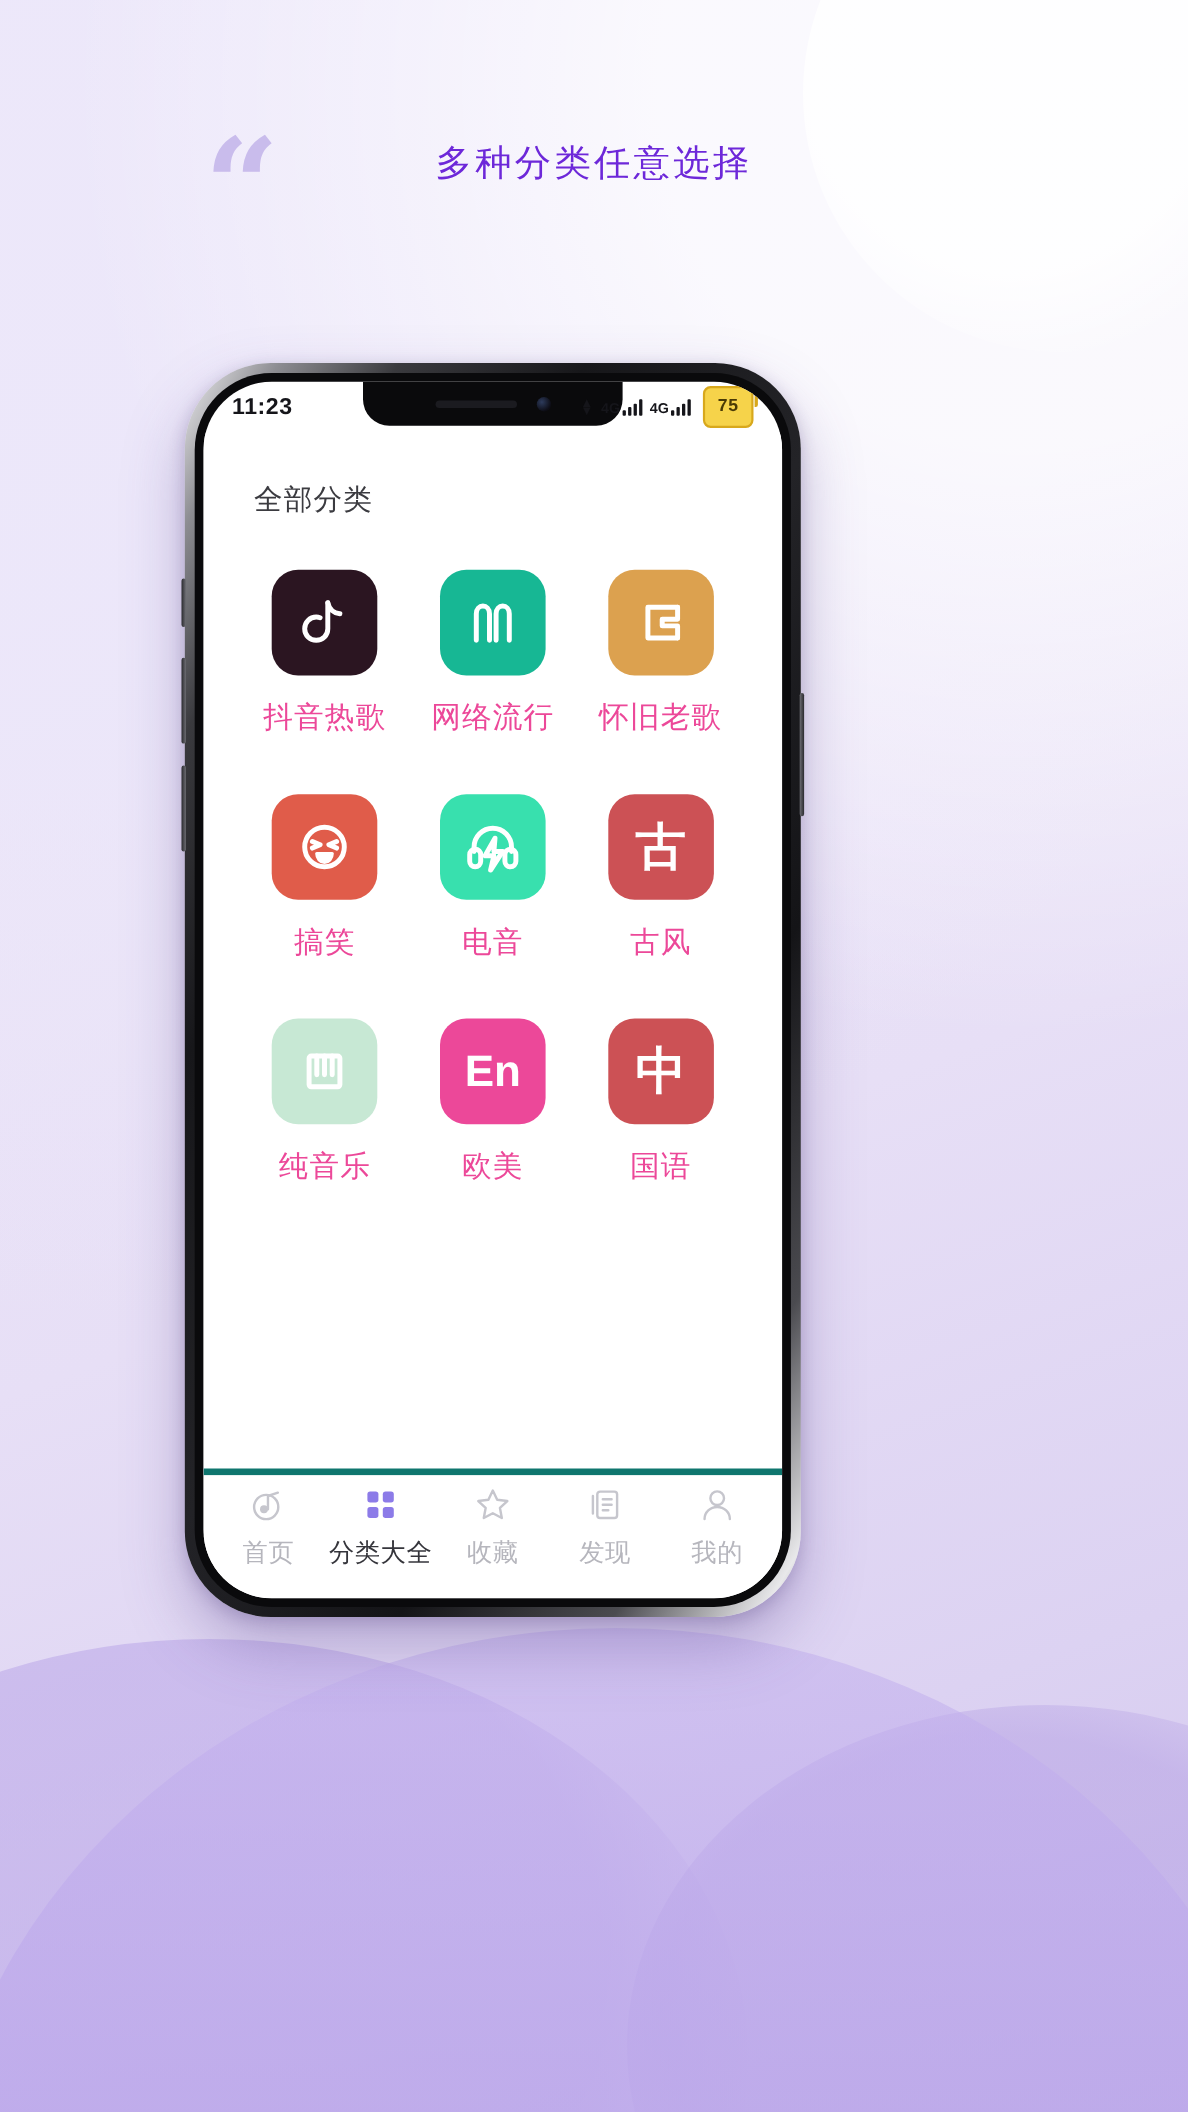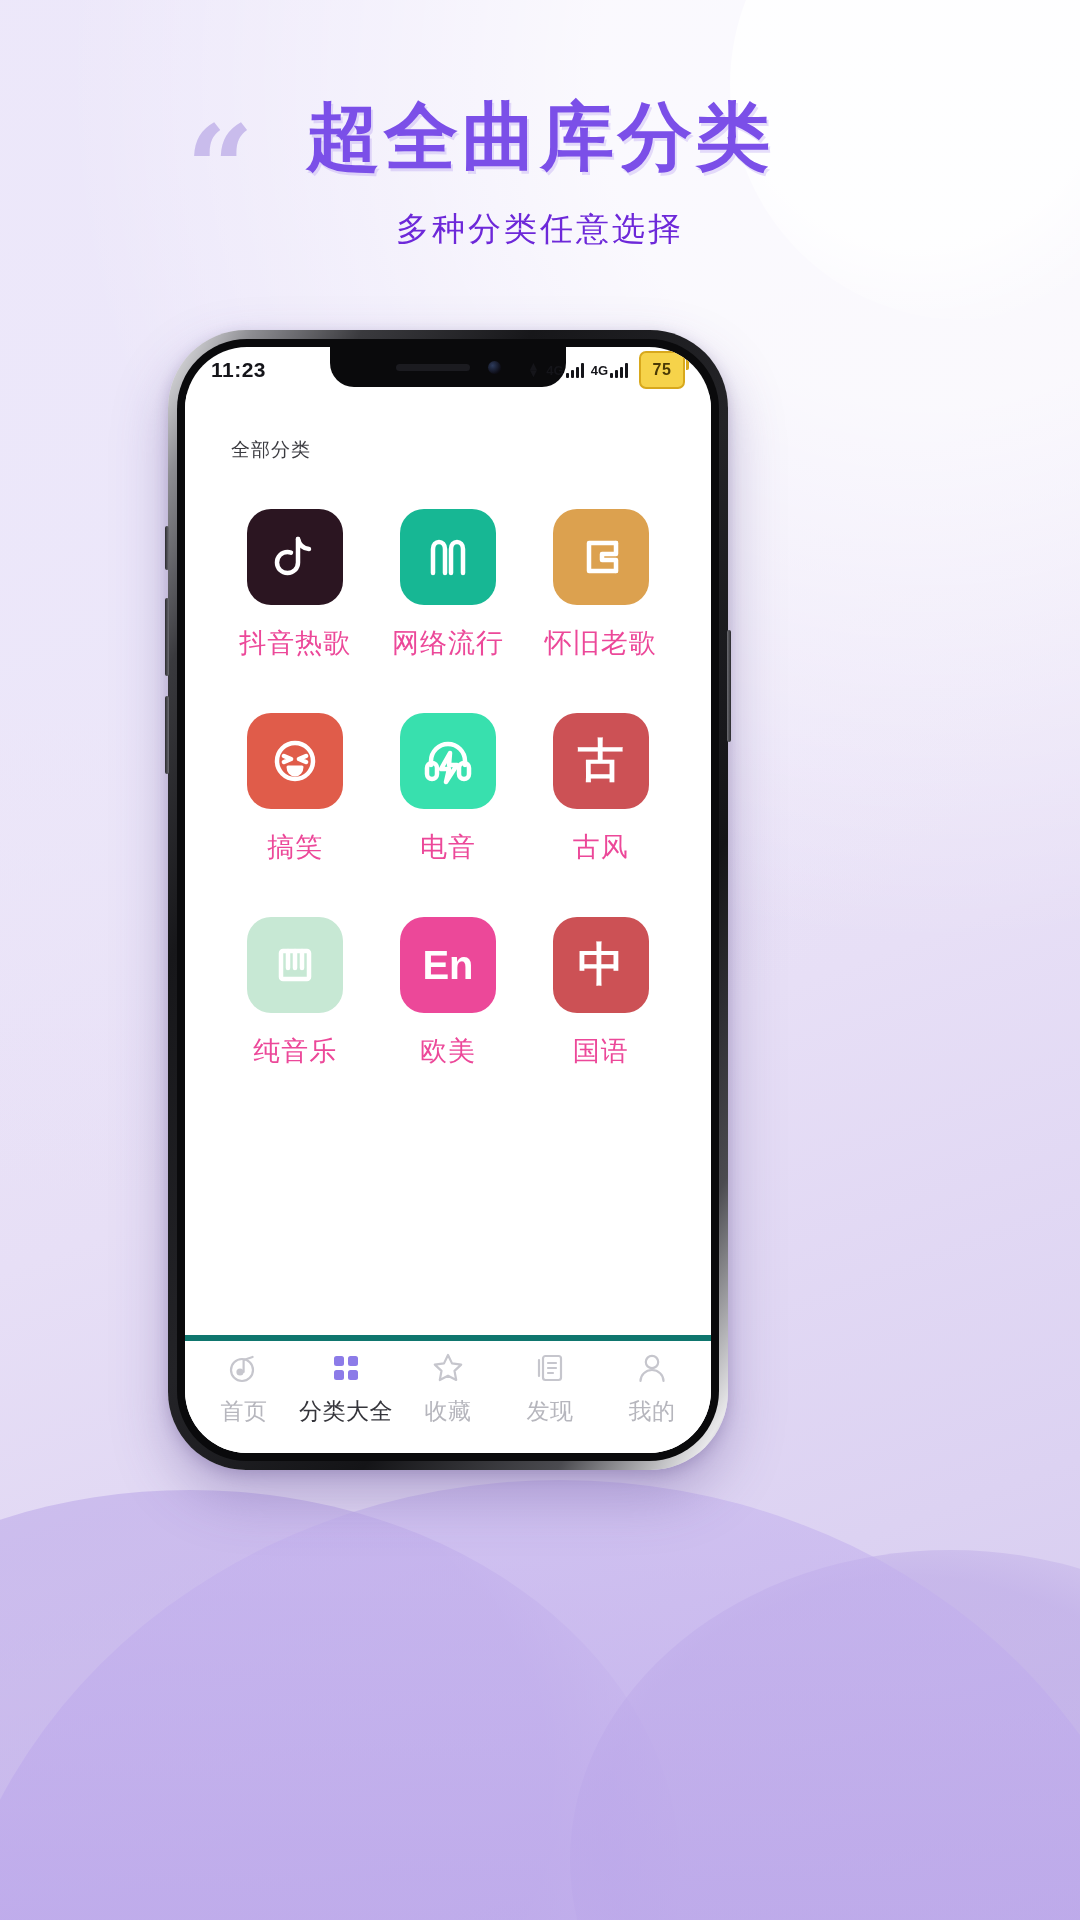--- a/index.html
+++ b/index.html
@@ -117,21 +117,21 @@
     width:46px; height:38px; border:2px solid #D8A81C; border-radius:7px;
     display:flex; align-items:center; justify-content:center; position:relative;
     background:#F6D34A; margin-left:4px;
   }
   #battery::after{content:"";position:absolute;right:-6px;top:7px;width:3px;height:10px;
     background:#D8A81C;border-radius:0 2px 2px 0;}
   #battery-level { font-size:16px; font-weight:bold; color:#4a3a05; letter-spacing:.5px; }
 
   
   #app-body { flex:1; display:flex; flex-direction:column; background:#fff; }
-  #page-title { padding:44px 0 0 46px; font-size:19px; color:#3b3b40; letter-spacing:1px; }
+  #page-title { padding:44px 0 0 46px; font-size:26px; color:#3b3b40; letter-spacing:1px; }
 
   #category-grid {
     display:grid; grid-template-columns:repeat(3,1fr);
     row-gap:52px; padding:46px 34px 0 34px;
   }
   .cat-cell { display:flex; flex-direction:column; align-items:center; }
   .cat-tile {
     width:96px; height:96px; border-radius:24px;
     display:flex; align-items:center; justify-content:center;
   }
@@ -155,21 +155,20 @@
 
 <div id="promo-bg">
   <div class="blob" id="blob-top-right"></div>
   <div class="blob" id="blob-bottom-left"></div>
   <div class="blob" id="blob-bottom-right"></div>
   <div id="arc-bottom"></div>
 </div>
 
 <div id="promo-head">
   <div id="quote-mark">“</div>
-  <div id="promo-title">超全曲库分类</div>
   <div id="promo-sub">多种分类任意选择</div>
 </div>
 
 <div id="phone">
   <div id="phone-frame"></div>
   <div class="side-btn" id="btn-mute"></div>
   <div class="side-btn" id="btn-volup"></div>
   <div class="side-btn" id="btn-voldn"></div>
   <div class="side-btn" id="btn-power"></div>
   <div id="phone-bezel"></div>

